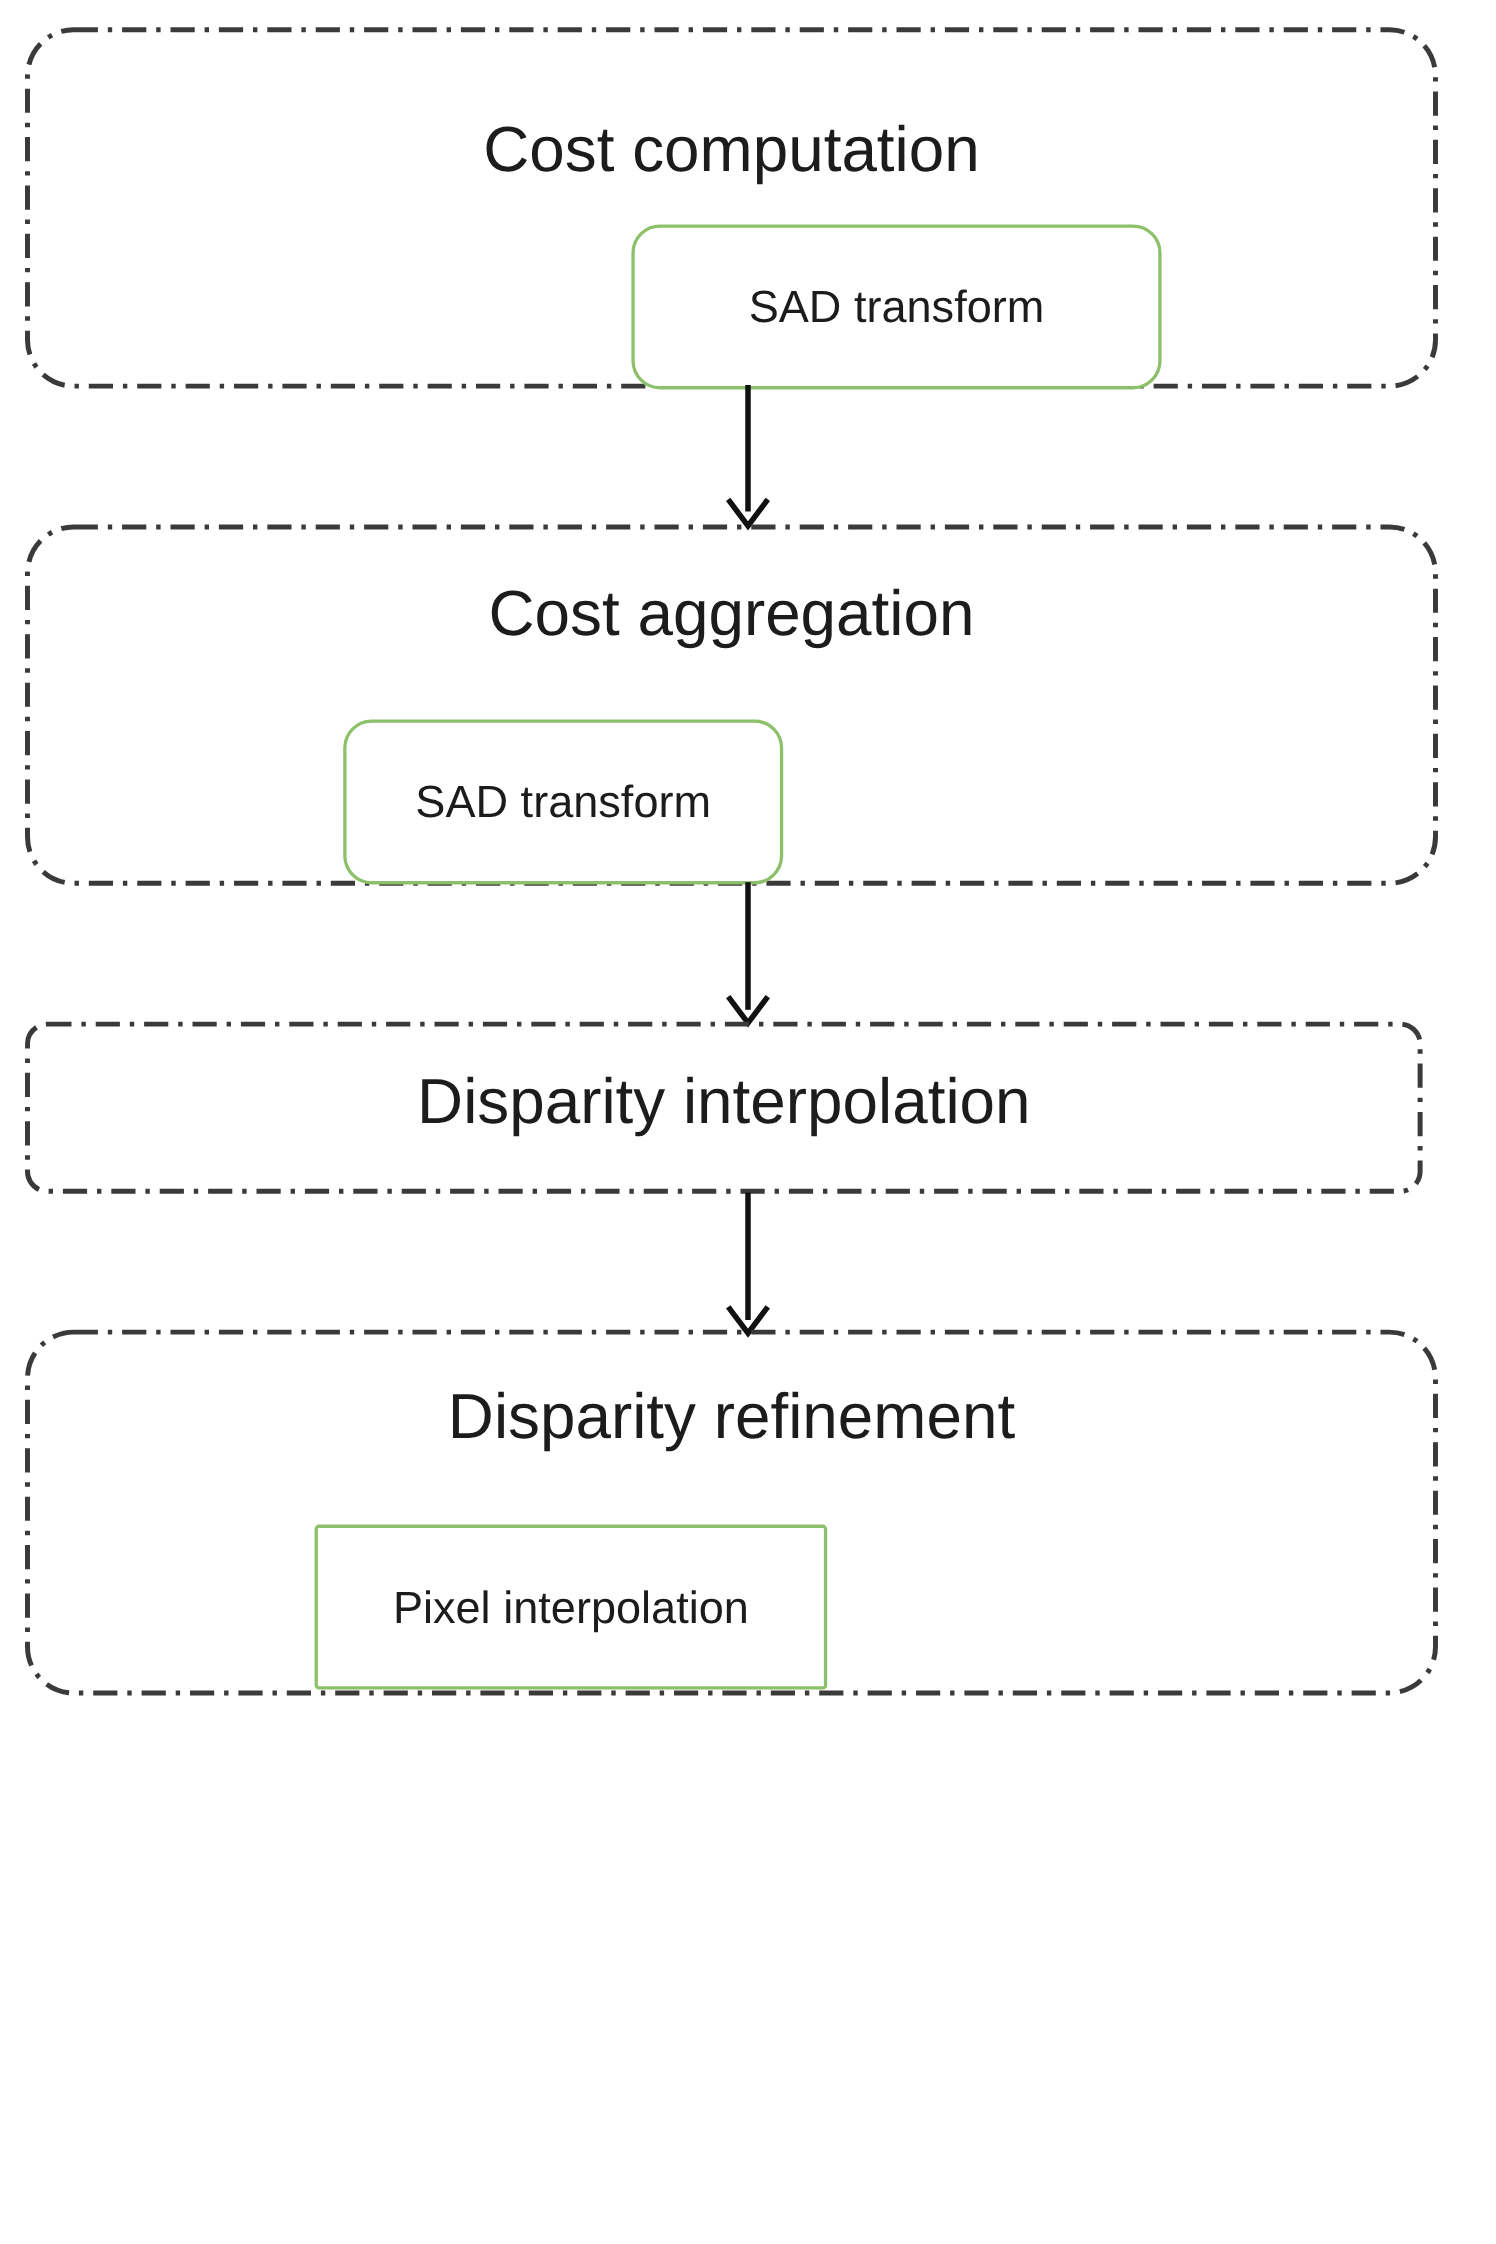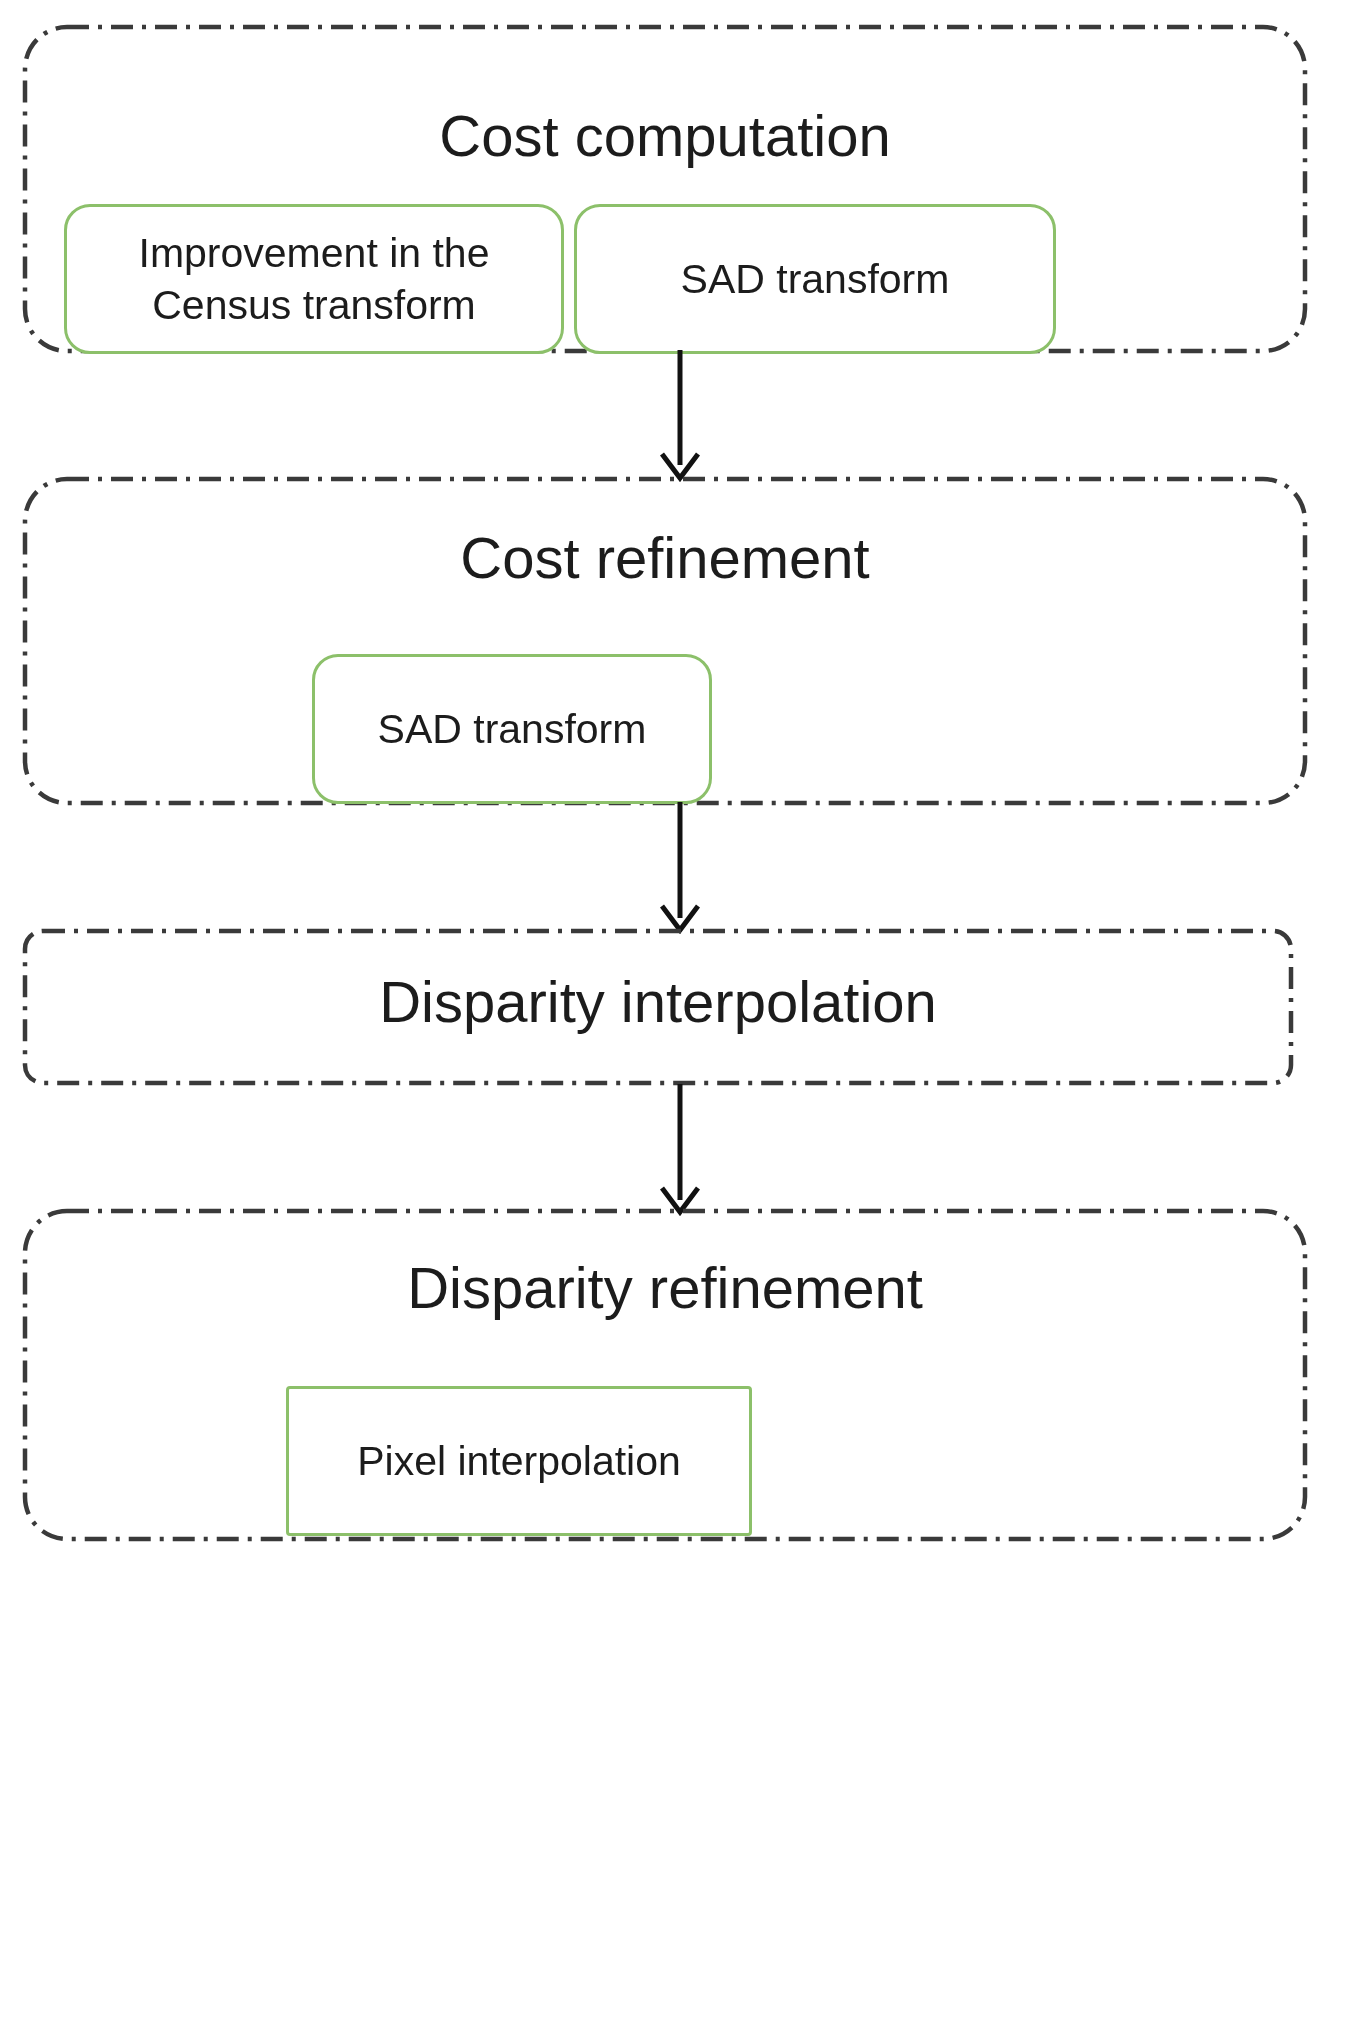--- a/index.html
+++ b/index.html
@@ -83,39 +83,36 @@
 <body>
 
 <div id="diagram-root">
 
   <div class="stage" style="left:22px; top:24px; width:1286px; height:330px;">
     <svg class="stage-svg" width="1286" height="330" viewBox="0 0 1286 330">
       <rect x="3" y="3" width="1280" height="324" rx="42" ry="42" fill="none" stroke="#3a3a3a" stroke-width="4.5" stroke-dasharray="22 9 4 9" stroke-linecap="butt"></rect>
     </svg>
     <div class="stage-title" style="top:82px;">Cost computation</div>
 
-    <div class="greenbox" style="left:42px; top:180px; width:500px; height:150px; border-radius:26px;">
-      <span class="greenbox-label" style="max-width:430px;">Improvement in the Census transform</span>
-    </div>
 
     <div class="greenbox" style="left:552px; top:180px; width:482px; height:150px; border-radius:26px;">
       <span class="greenbox-label">SAD transform</span>
     </div>
   </div>
 
   <svg class="connector" style="left:640px; top:350px;" width="80" height="135" viewBox="0 0 80 135">
     <line x1="40" y1="0" x2="40" y2="115" stroke="#111111" stroke-width="5"></line>
     <path d="M 22 104 L 40 128 L 58 104" fill="none" stroke="#111111" stroke-width="5" stroke-linecap="butt" stroke-linejoin="miter"></path>
   </svg>
 
   <div class="stage" style="left:22px; top:476px; width:1286px; height:330px;">
     <svg class="stage-svg" width="1286" height="330" viewBox="0 0 1286 330">
       <rect x="3" y="3" width="1280" height="324" rx="42" ry="42" fill="none" stroke="#3a3a3a" stroke-width="4.5" stroke-dasharray="22 9 4 9" stroke-linecap="butt"></rect>
     </svg>
-    <div class="stage-title" style="top:52px;">Cost refinement</div>
+    <div class="stage-title" style="top:52px;">Cost aggregation</div>
 
     <div class="greenbox" style="left:290px; top:178px; width:400px; height:150px; border-radius:26px;">
       <span class="greenbox-label">SAD transform</span>
     </div>
   </div>
 
   <svg class="connector" style="left:640px; top:802px;" width="80" height="135" viewBox="0 0 80 135">
     <line x1="40" y1="0" x2="40" y2="116" stroke="#111111" stroke-width="5"></line>
     <path d="M 22 104 L 40 128 L 58 104" fill="none" stroke="#111111" stroke-width="5" stroke-linecap="butt" stroke-linejoin="miter"></path>
   </svg>

